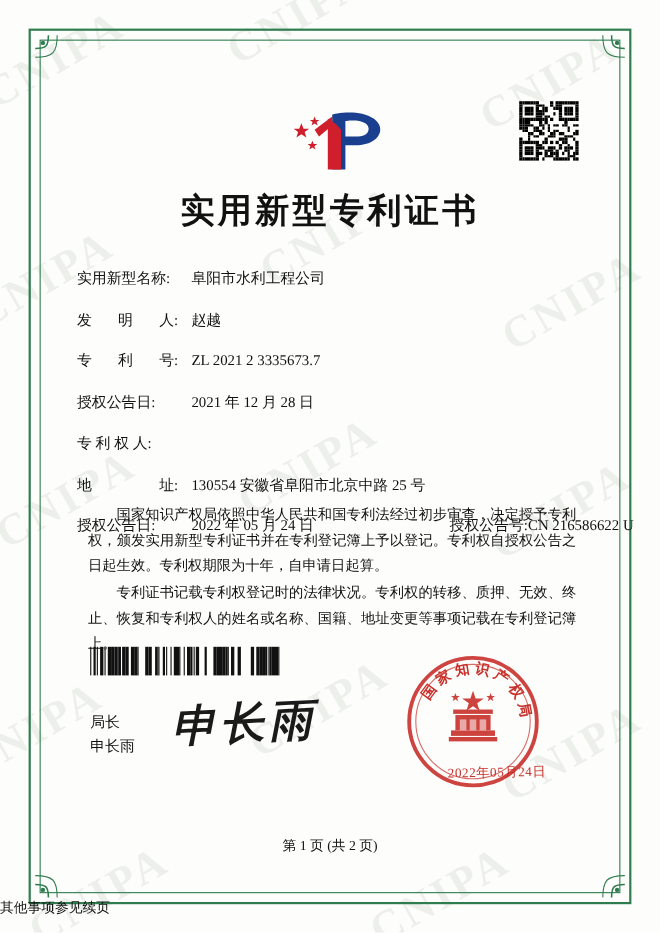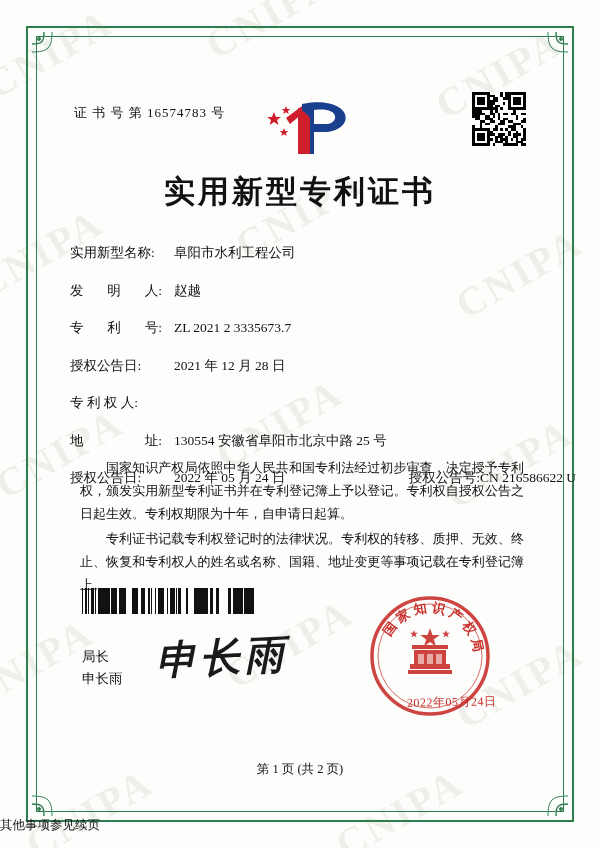--- a/index.html
+++ b/index.html
@@ -306,21 +306,20 @@
   <div class="corner c-br">
     <svg width="46" height="46" viewBox="0 0 46 46">
       <path d="M2,14 C12,14 14,12 14,2" fill="none" stroke="#2f7d4f" stroke-width="1.4"></path>
       <path d="M2,22 C18,22 22,18 22,2" fill="none" stroke="#2f7d4f" stroke-width="1"></path>
       <circle cx="9" cy="9" r="2" fill="#2f7d4f"></circle>
     </svg>
   </div>
 
   <div class="content">
 
-    <div class="cert-no">证 书 号 第 16574783 号</div>
 
     <div class="qr">
       <div class="qr-grid" id="qr-grid">
           <i style="background:#000"></i>
           <i style="background:#000"></i>
           <i style="background:#000"></i>
           <i style="background:#000"></i>
           <i style="background:#000"></i>
           <i style="background:#000"></i>
           <i style="background:#000"></i>

